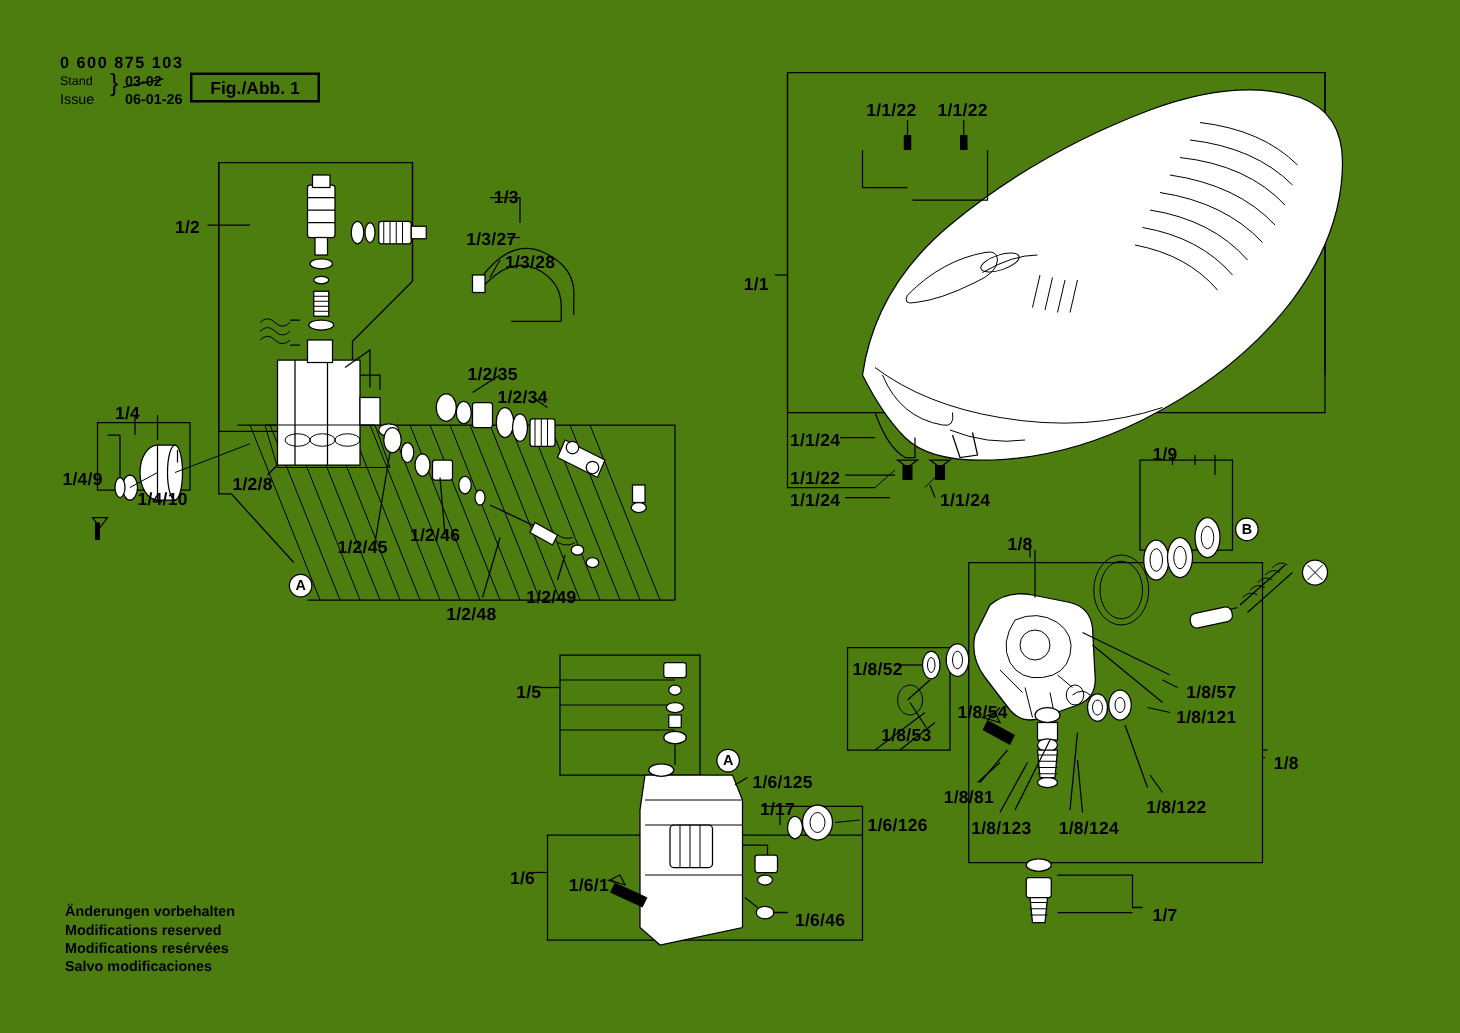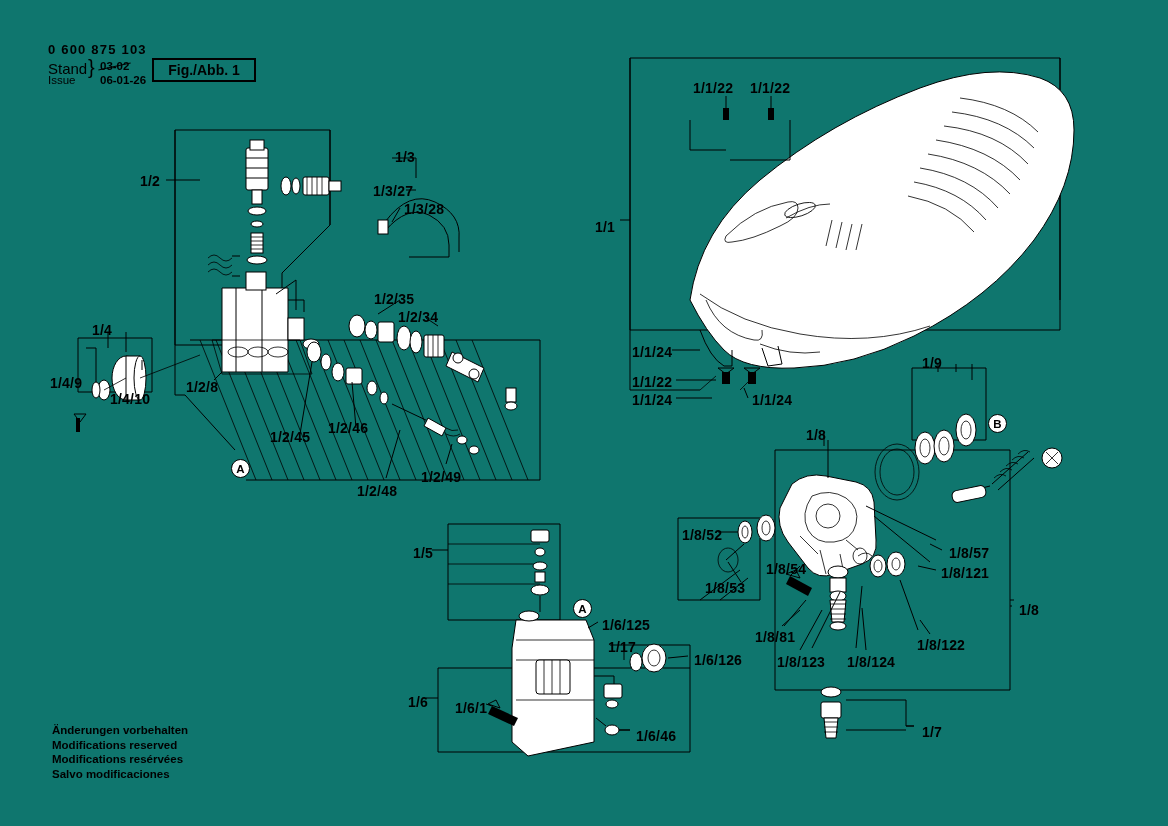--- a/index.html
+++ b/index.html
@@ -4,21 +4,21 @@
 <style>
   html, body {
     margin: 0;
     padding: 0;
     background: #ffffff;
   }
   #page {
     position: relative;
     width: 1168px;
     height: 826px;
-    background: #0f766e;
+    background: #4d7c0f;
     font-family: "Liberation Sans", sans-serif;
     color: #000000;
     overflow: hidden;
   }
   .lbl {
     position: absolute;
     font-size: 14px;
     font-weight: bold;
     white-space: nowrap;
     letter-spacing: 0.2px;
@@ -29,21 +29,21 @@
     left: 48px;
     top: 42px;
     font-size: 13px;
     font-weight: bold;
     letter-spacing: 1.2px;
   }
   .hdr-stand {
     position: absolute;
     left: 48px;
     top: 60px;
-    font-size: 15px;
+    font-size: 10px;
   }
   .hdr-issue {
     position: absolute;
     left: 48px;
     top: 74px;
     font-size: 11.5px;
   }
   .hdr-brace {
     position: absolute;
     left: 88px;

